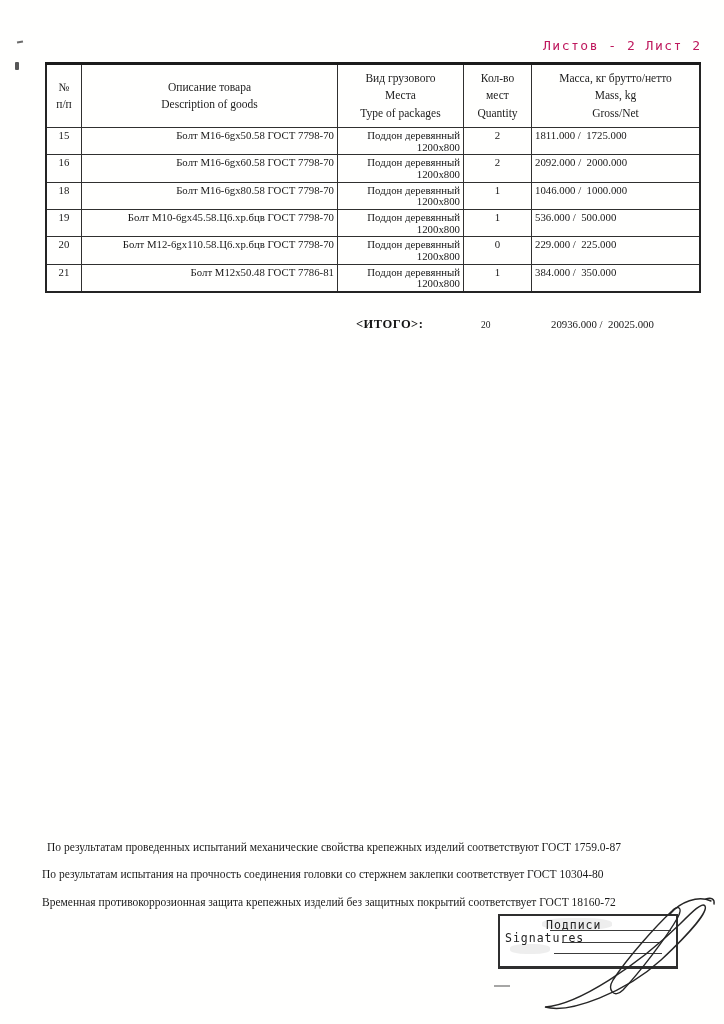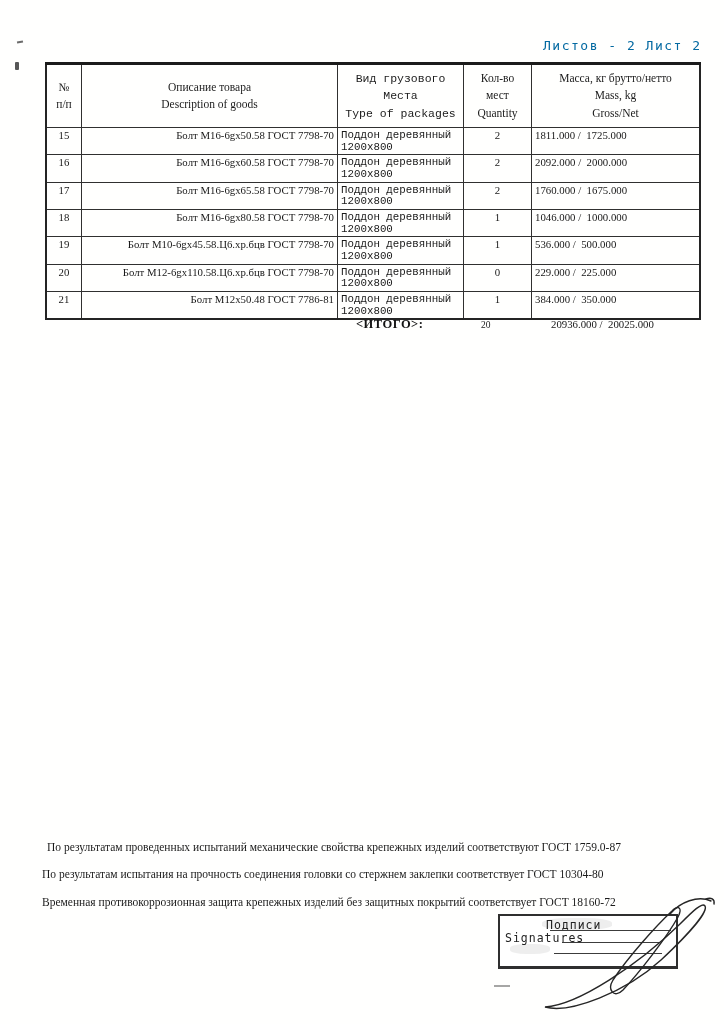--- a/index.html
+++ b/index.html
@@ -13,46 +13,46 @@
   
   .artifact { position:absolute; background:#3a3a3a; }
   .artifact-1 { left:17px; top:41px; width:6px; height:2px; transform:rotate(-10deg); opacity:.75; }
   .artifact-2 { left:15px; top:62px; width:4px; height:8px; border-radius:1px; opacity:.85; }
   .artifact-3 { left:494px; top:985px; width:16px; height:1.5px; opacity:.45; }
 
   
   .sheet-label {
     position:absolute; left:543px; top:38px;
     font-family:"DejaVu Sans Mono","Liberation Mono",monospace;
-    font-size:13px; letter-spacing:1.5px; color:#0369a1; white-space:pre;
+    font-size:13px; letter-spacing:1.5px; color:#be185d; white-space:pre;
   }
 
   
   .goods-table {
     position:absolute; left:45px; top:62px; width:638px;
     border-collapse:collapse; table-layout:fixed;
     border:2px solid #242424; border-top:3px solid #1b1b1b;
   }
   .goods-table th, .goods-table td { border:1px solid #303030; }
   .goods-table thead th {
     height:58px; font-weight:normal; font-size:11.5px; line-height:1.5;
     text-align:center; vertical-align:middle; padding:2px 1px; color:#1c1c1c;
   }
   .goods-table tbody td {
     height:21px; vertical-align:top; font-size:10.8px; line-height:1.08;
     padding:2px 3px 1px; color:#181818;
   }
   .col-no   { width:32px; }
   .col-desc { width:253px; }
-  .col-pkg  { width:123px;font-family:Liberation Mono, monospace; }
+  .col-pkg  { width:123px; }
   .col-qty  { width:65px; }
   .col-mass { width:165px; }
   td.col-no   { text-align:center; }
   td.col-desc { text-align:right; padding-left:7px; }
-  td.col-pkg  { text-align:left; font-size:10px; line-height:1.12; }
+  td.col-pkg  { text-align:right; font-size:10px; line-height:1.12; }
   td.col-qty  { text-align:center; }
   td.col-mass { text-align:left; white-space:pre; }
 
   
   .total-label {
     position:absolute; left:356px; top:317px;
     font-weight:bold; font-size:12.5px; letter-spacing:.5px; color:#141414;
   }
   .total-qty {
     position:absolute; left:481px; top:320px; font-size:9.5px; color:#222;
@@ -145,30 +145,20 @@
       <td class="col-no">16</td>
       <td class="col-desc">Болт М16-6gx60.58 ГОСТ 7798-70</td>
       <td class="col-pkg">
         <div>Поддон деревянный</div>
         <div>1200x800</div>
       </td>
       <td class="col-qty">2</td>
       <td class="col-mass">2092.000 /  2000.000</td>
     </tr>
 
-    <tr>
-      <td class="col-no">17</td>
-      <td class="col-desc">Болт М16-6gx65.58 ГОСТ 7798-70</td>
-      <td class="col-pkg">
-        <div>Поддон деревянный</div>
-        <div>1200x800</div>
-      </td>
-      <td class="col-qty">2</td>
-      <td class="col-mass">1760.000 /  1675.000</td>
-    </tr>
 
     <tr>
       <td class="col-no">18</td>
       <td class="col-desc">Болт М16-6gx80.58 ГОСТ 7798-70</td>
       <td class="col-pkg">
         <div>Поддон деревянный</div>
         <div>1200x800</div>
       </td>
       <td class="col-qty">1</td>
       <td class="col-mass">1046.000 /  1000.000</td>

